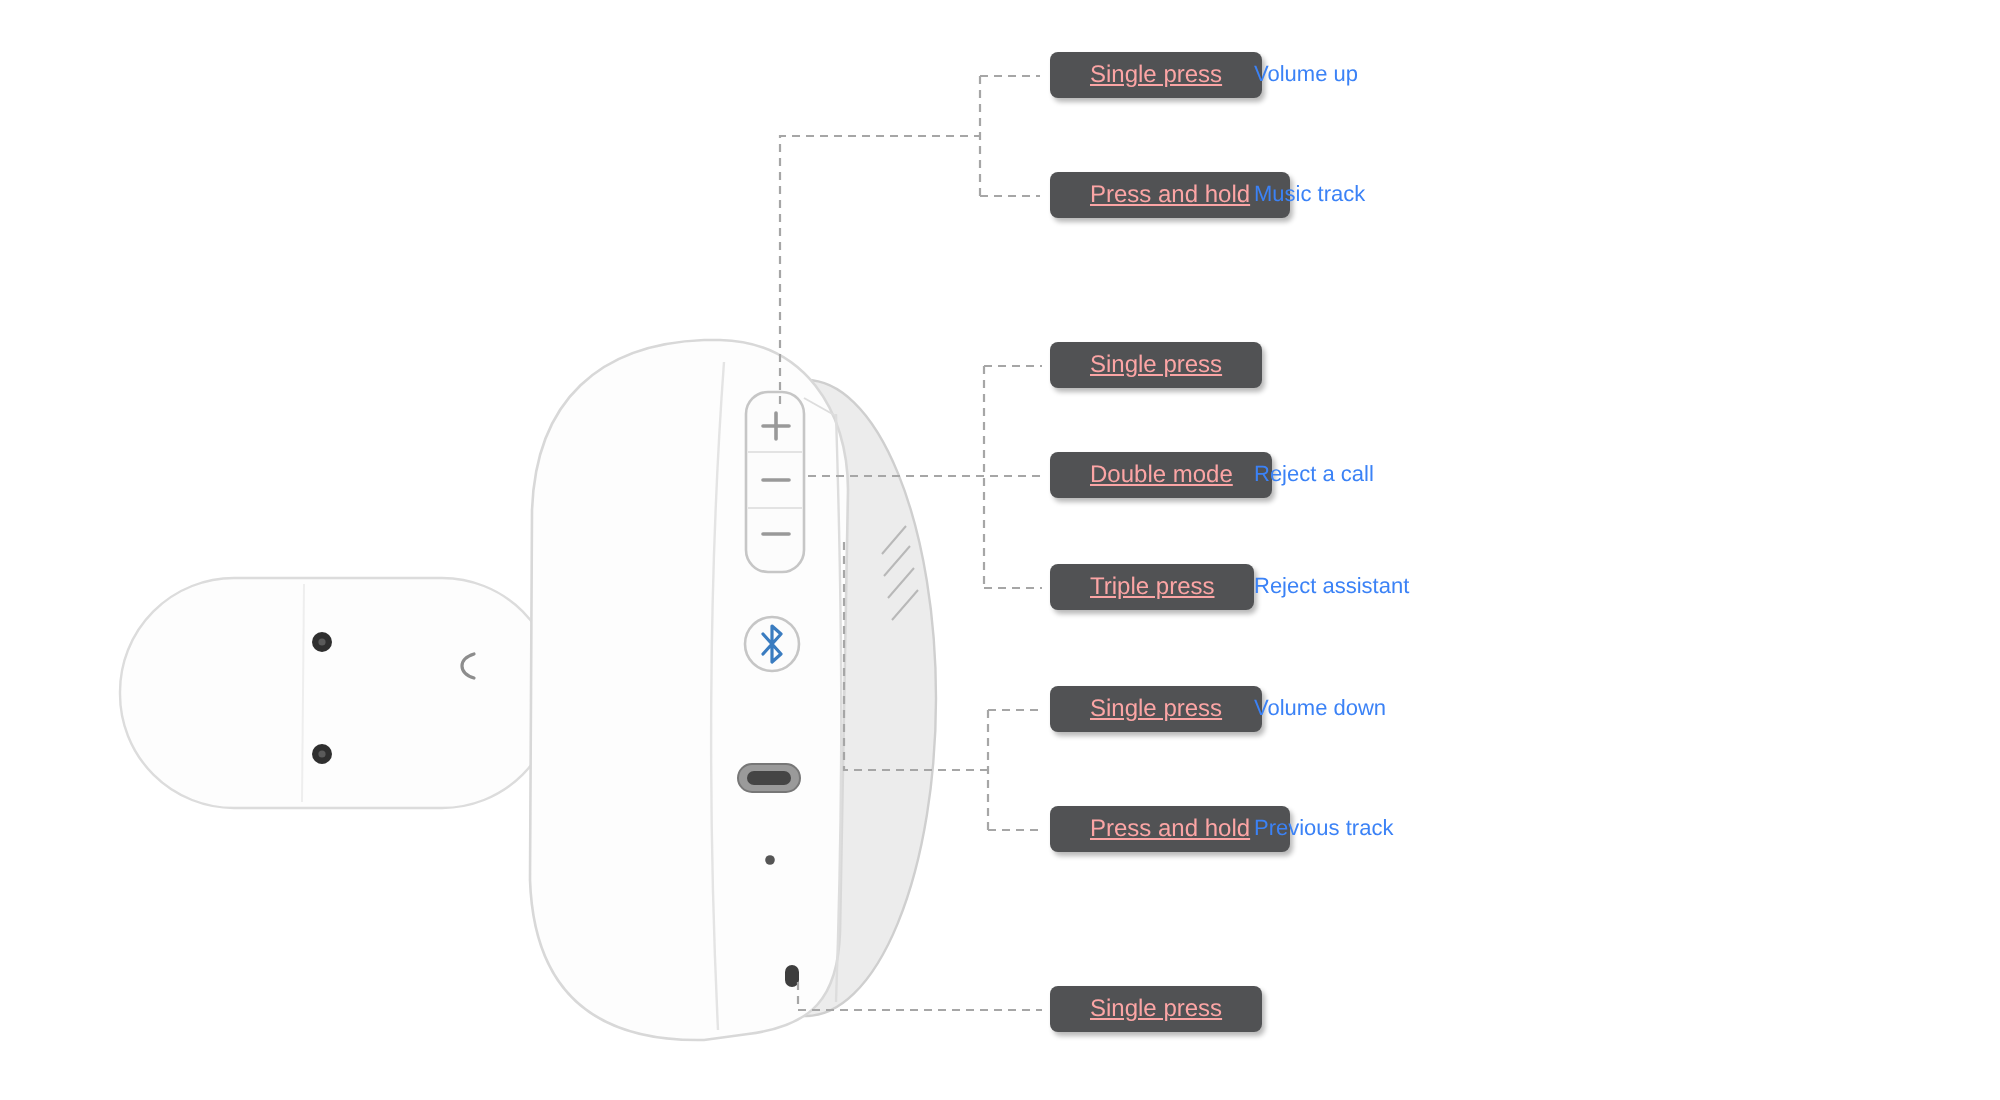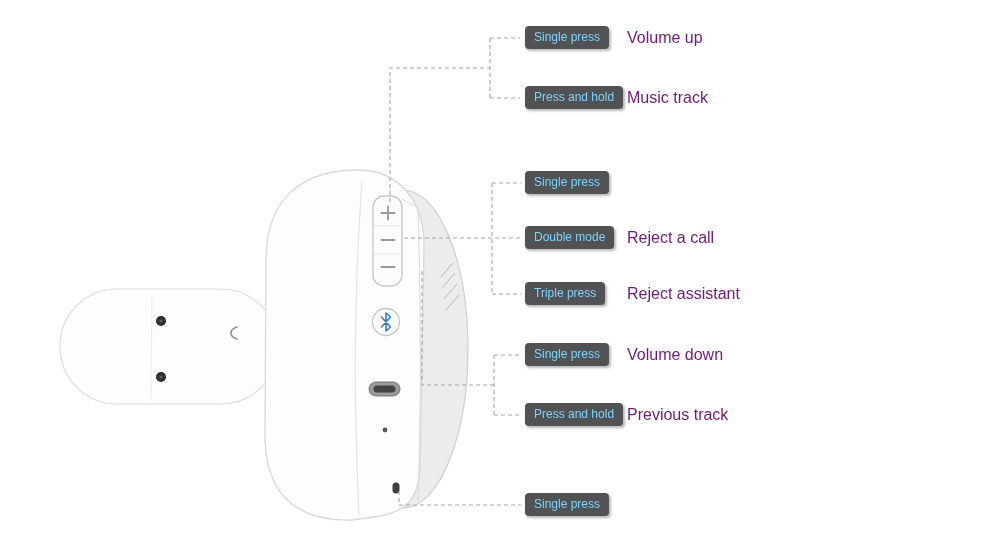--- a/index.html
+++ b/index.html
@@ -1,26 +1,26 @@
 <!DOCTYPE html>
 <html><head>
 <meta charset="utf-8">
 <style>
   html,body{margin:0;padding:0;background:#ffffff;}
   body{width:1000px;height:550px;font-family:"Liberation Sans",sans-serif;}
   .stage{position:relative;width:1000px;height:550px;overflow:hidden;background:#ffffff;}
   .stage svg{position:absolute;top:0;left:0;}
   .press-badge{
-    position:absolute;left:525px;height:23px;line-height:23px;padding:0 9px;
-    background:#515254;color:#7dd3fc;font-size:12px;border-radius:4px;
-    box-shadow:1.5px 2px 2.5px rgba(0,0,0,0.28);white-space:nowrap;
+    position:absolute;left:525px;height:23px;line-height:23px;padding:0 20px;
+    background:#515254;color:#fca5a5;font-size:12px;border-radius:4px;
+    box-shadow:1.5px 2px 2.5px rgba(0,0,0,0.28);white-space:nowrap;text-decoration:underline;
   }
   .action-label{
     position:absolute;left:627px;transform:translateY(-50%);
-    font-size:16px;color:#701a75;line-height:1.15;white-space:pre-line;
+    font-size:11px;color:#3b82f6;line-height:1.15;white-space:pre-line;
   }
 </style>
 </head>
 <body>
 
 <div class="stage">
 
   <svg viewBox="0 0 1000 550" width="1000" height="550" aria-hidden="true">
 
     <g>

